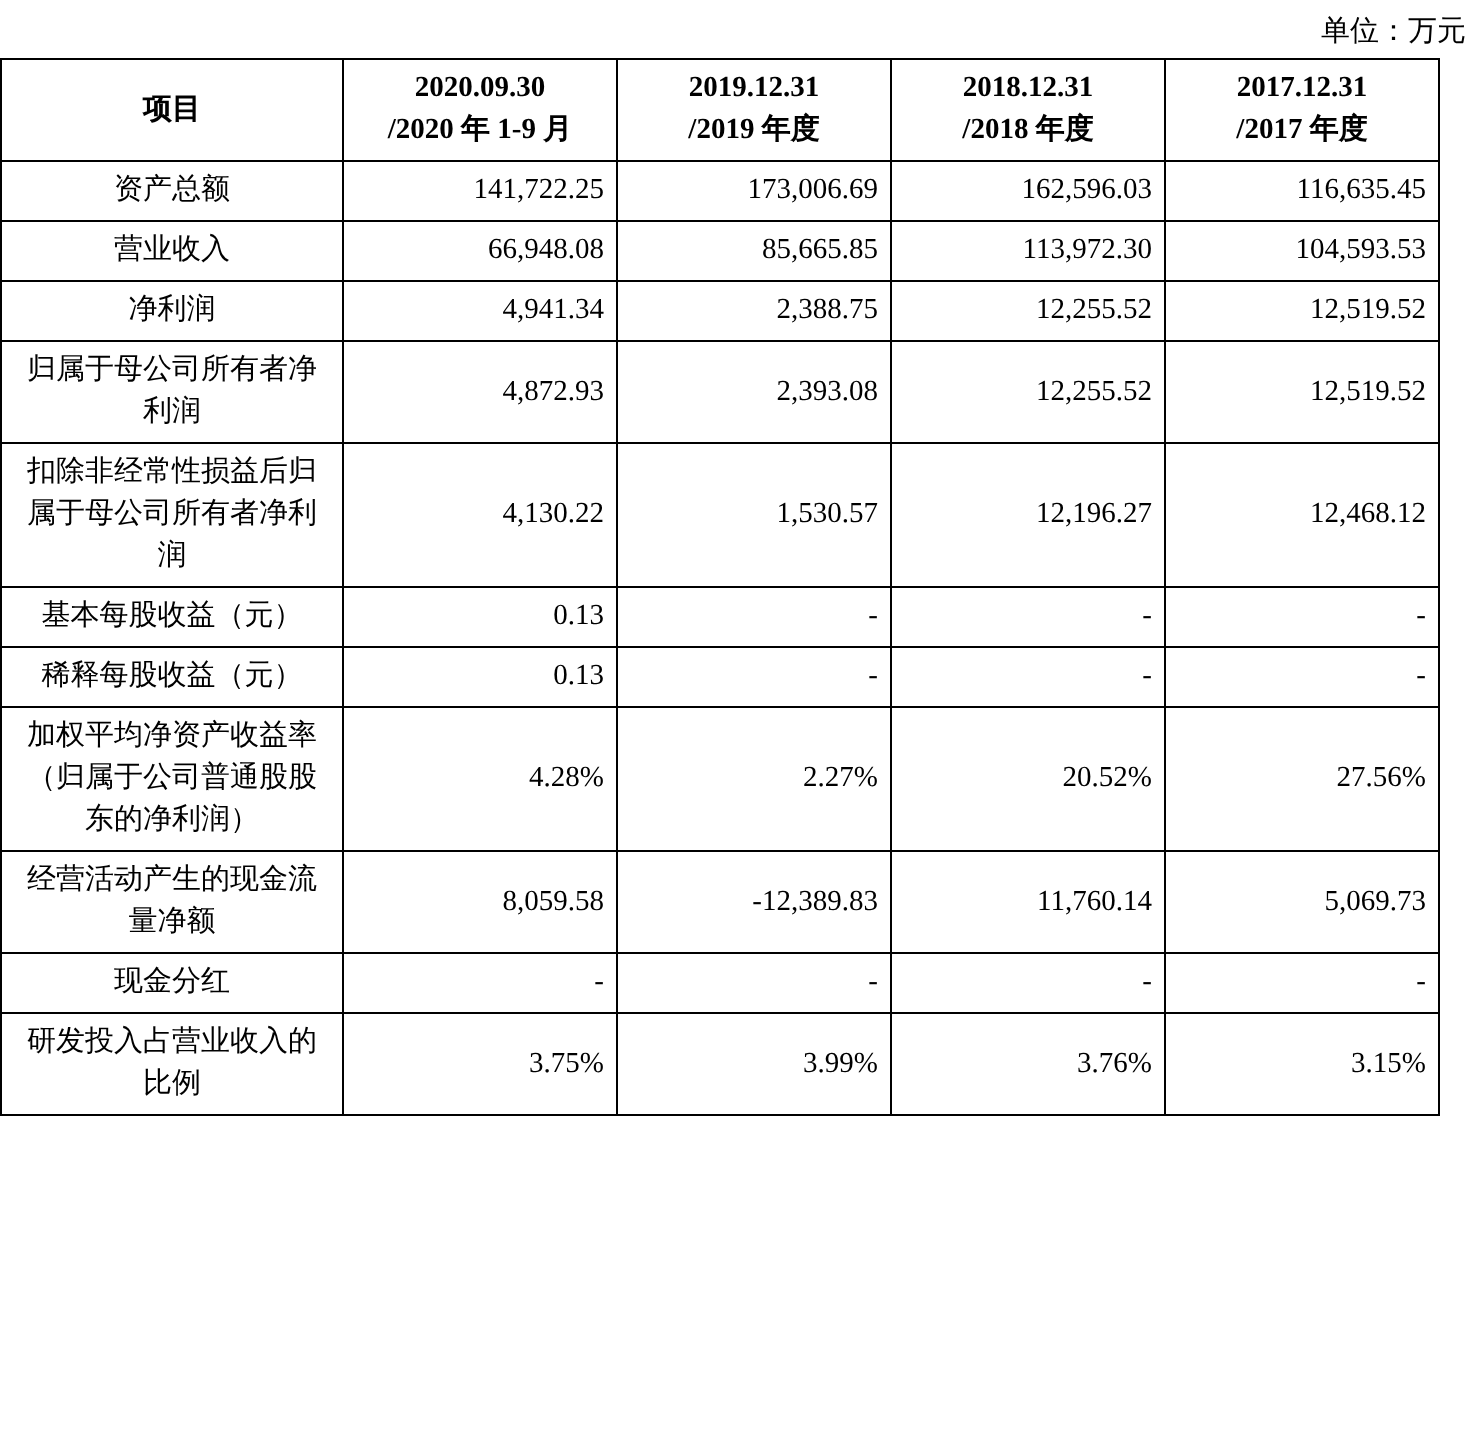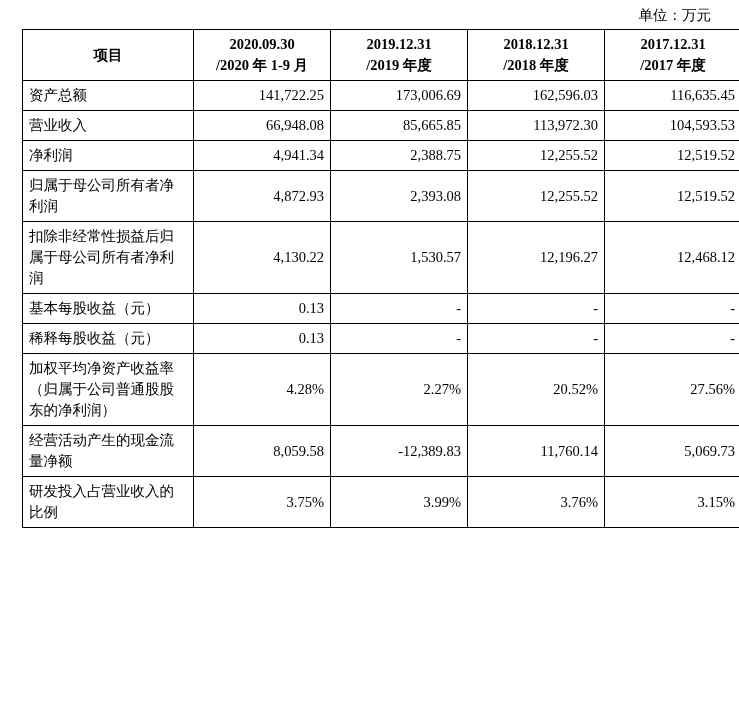--- a/index.html
+++ b/index.html
@@ -11,21 +11,21 @@
     width: 739px;
     height: 718px;
     font-family: "Liberation Serif", "DejaVu Serif", serif;
     color: #000000;
   }
   .page {
     position: relative;
     width: 739px;
     height: 712px;
     box-sizing: border-box;
-    padding: 0 22px;
+    padding: 0 0;
   }
   .unit-line {
     text-align: right;
     font-size: 14.5px;
     padding: 6px 6px 4px 0;
     font-family: "Liberation Serif", "DejaVu Serif", serif;
   }
   table.fin {
     border-collapse: collapse;
     width: 719px;
@@ -48,21 +48,21 @@
   th.head-item {
     text-align: center;
     font-weight: bold;
     margin-left: 32px;
   }
   .head-two-line {
     white-space: pre-line;
     text-align: center;
   }
   td.item-cell {
-    text-align: left;
+    text-align: center;
     padding-left: 7px;
     padding-right: 3px;
   }
   td.num-cell {
     text-align: right;
     padding-right: 7px;
     white-space: nowrap;
   }
   .tall td {
     padding-top: 6px;
@@ -155,20 +155,27 @@
         <td class="num-cell">27.56%</td>
       </tr>
       <tr>
         <td class="item-cell">经营活动产生的现金流量净额</td>
         <td class="num-cell">8,059.58</td>
         <td class="num-cell">-12,389.83</td>
         <td class="num-cell">11,760.14</td>
         <td class="num-cell">5,069.73</td>
       </tr>
       <tr>
+        <td class="item-cell">现金分红</td>
+        <td class="num-cell">-</td>
+        <td class="num-cell">-</td>
+        <td class="num-cell">-</td>
+        <td class="num-cell">-</td>
+      </tr>
+      <tr>
         <td class="item-cell">研发投入占营业收入的比例</td>
         <td class="num-cell">3.75%</td>
         <td class="num-cell">3.99%</td>
         <td class="num-cell">3.76%</td>
         <td class="num-cell">3.15%</td>
       </tr>
     </tbody>
   </table>
 </div>
 

